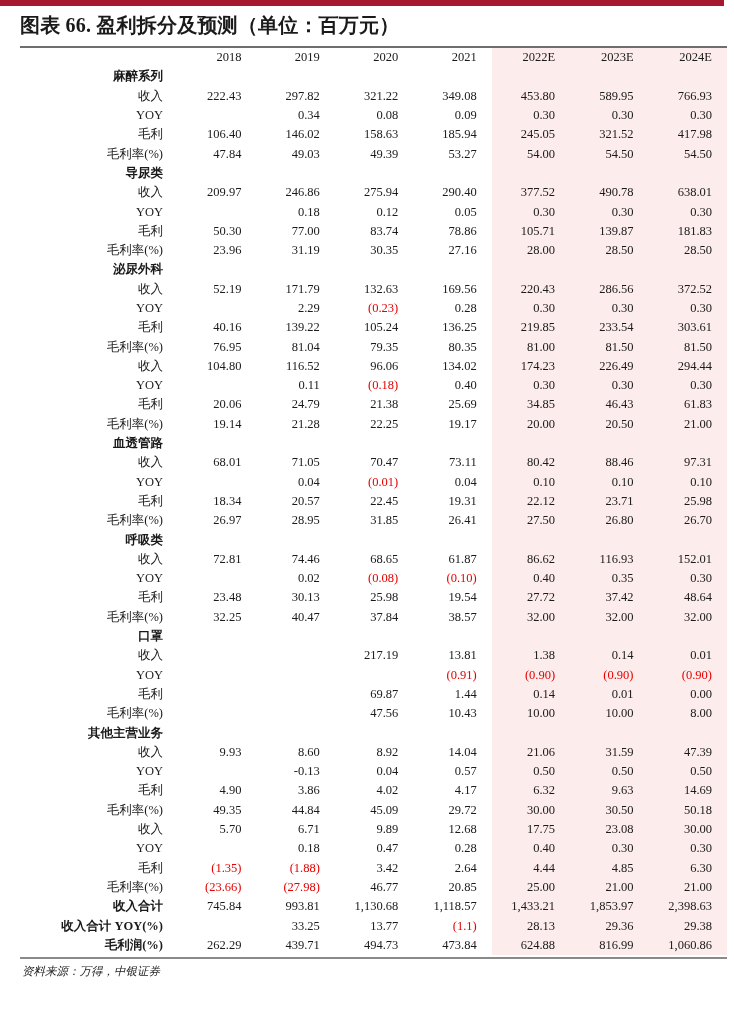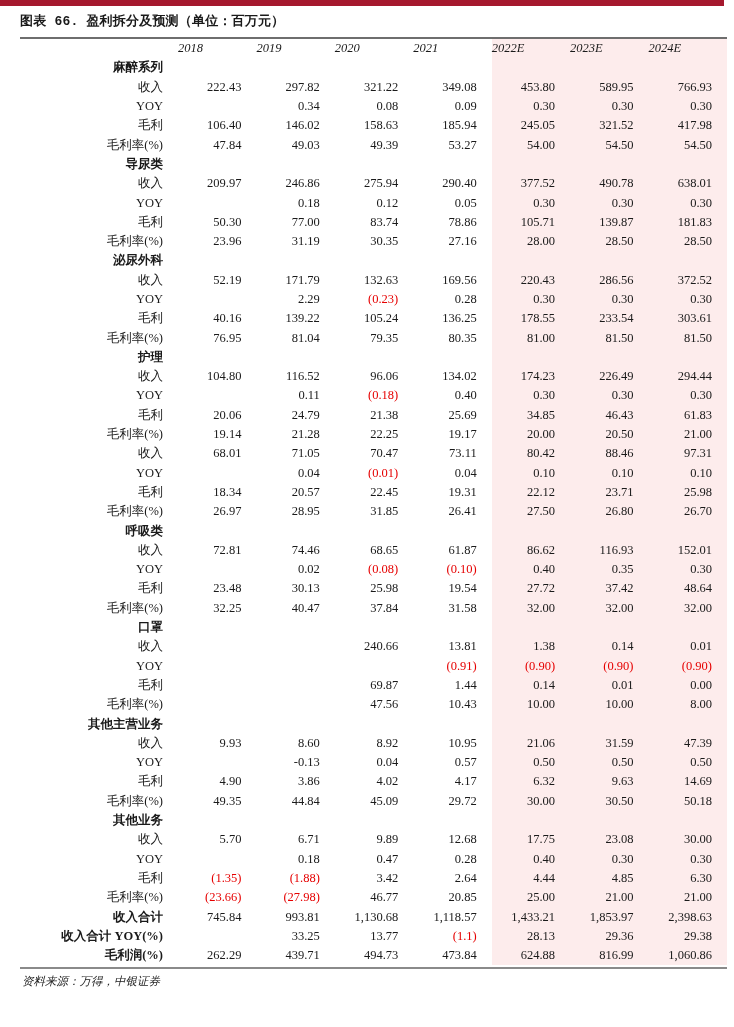--- a/index.html
+++ b/index.html
@@ -10,33 +10,33 @@
   }
   html,body{margin:0;padding:0;}
   body{
     width:734px;height:1027px;background:#ffffff;position:relative;
     font-family:"Liberation Serif","DejaVu Serif",serif;color:#1a1a1a;
     overflow:hidden;
   }
   .top-bar{position:absolute;left:0;top:0;width:724px;height:6px;background:var(--bar);}
   .content{position:absolute;left:20px;top:9px;width:707px;}
   .title{
-    font-size:13px;font-weight:bold;margin:3px 0 7px 0;letter-spacing:0.2px;
-    font-family:Liberation Mono, monospace;
+    font-size:20px;font-weight:bold;margin:3px 0 7px 0;letter-spacing:0.2px;
+    font-family:Liberation Serif, serif;
   }
   .title-rule{height:0;border-top:2px solid var(--rule);}
   table.fin{
     width:100%;border-collapse:collapse;table-layout:fixed;
     font-size:12.5px;
   }
   table.fin th,table.fin td{
     padding:0 15px 0 0;height:19.3px;vertical-align:middle;
     white-space:nowrap;overflow:visible;font-weight:normal;
   }
-  th.year{text-align:left;font-weight:bold;height:22px;font-style:italic;}
+  th.year{text-align:right;font-weight:bold;height:22px;}
   td.num{text-align:right;font-variant-numeric:tabular-nums;}
   td.label{text-align:right;padding-left:2px;padding-right:0;}
   tr.group td.label{font-weight:bold;}
   tr.summary td.label{font-weight:bold;margin-top:16px;}
   .fc{background:var(--fc-bg);}
   .neg{color:var(--neg);}
   .foot-rule{height:0;border-top:2px solid #8a8a8a;margin-top:2px;}
   .source{
     font-style:italic;font-size:11.5px;padding:5px 0 5px 2px;color:#222;
   }
@@ -197,44 +197,34 @@
           <td class="num fc">0.30</td>
           <td class="num fc">0.30</td>
           <td class="num fc">0.30</td>
         </tr>
         <tr class="metric">
           <td class="label">毛利</td>
           <td class="num">40.16</td>
           <td class="num">139.22</td>
           <td class="num">105.24</td>
           <td class="num">136.25</td>
-          <td class="num fc">178.55</td>
+          <td class="num fc">219.85</td>
           <td class="num fc">233.54</td>
           <td class="num fc">303.61</td>
         </tr>
         <tr class="metric">
           <td class="label">毛利率(%)</td>
           <td class="num">76.95</td>
           <td class="num">81.04</td>
           <td class="num">79.35</td>
           <td class="num">80.35</td>
           <td class="num fc">81.00</td>
           <td class="num fc">81.50</td>
           <td class="num fc">81.50</td>
         </tr>
-        <tr class="group">
-          <td class="label">护理</td>
-          <td class="num"></td>
-          <td class="num"></td>
-          <td class="num"></td>
-          <td class="num"></td>
-          <td class="num fc"></td>
-          <td class="num fc"></td>
-          <td class="num fc"></td>
-        </tr>
         <tr class="metric">
           <td class="label">收入</td>
           <td class="num">104.80</td>
           <td class="num">116.52</td>
           <td class="num">96.06</td>
           <td class="num">134.02</td>
           <td class="num fc">174.23</td>
           <td class="num fc">226.49</td>
           <td class="num fc">294.44</td>
         </tr>
@@ -261,20 +251,30 @@
         <tr class="metric">
           <td class="label">毛利率(%)</td>
           <td class="num">19.14</td>
           <td class="num">21.28</td>
           <td class="num">22.25</td>
           <td class="num">19.17</td>
           <td class="num fc">20.00</td>
           <td class="num fc">20.50</td>
           <td class="num fc">21.00</td>
         </tr>
+        <tr class="group">
+          <td class="label">血透管路</td>
+          <td class="num"></td>
+          <td class="num"></td>
+          <td class="num"></td>
+          <td class="num"></td>
+          <td class="num fc"></td>
+          <td class="num fc"></td>
+          <td class="num fc"></td>
+        </tr>
         <tr class="metric">
           <td class="label">收入</td>
           <td class="num">68.01</td>
           <td class="num">71.05</td>
           <td class="num">70.47</td>
           <td class="num">73.11</td>
           <td class="num fc">80.42</td>
           <td class="num fc">88.46</td>
           <td class="num fc">97.31</td>
         </tr>
@@ -346,40 +346,40 @@
           <td class="num">19.54</td>
           <td class="num fc">27.72</td>
           <td class="num fc">37.42</td>
           <td class="num fc">48.64</td>
         </tr>
         <tr class="metric">
           <td class="label">毛利率(%)</td>
           <td class="num">32.25</td>
           <td class="num">40.47</td>
           <td class="num">37.84</td>
-          <td class="num">31.58</td>
+          <td class="num">38.57</td>
           <td class="num fc">32.00</td>
           <td class="num fc">32.00</td>
           <td class="num fc">32.00</td>
         </tr>
         <tr class="group">
           <td class="label">口罩</td>
           <td class="num"></td>
           <td class="num"></td>
           <td class="num"></td>
           <td class="num"></td>
           <td class="num fc"></td>
           <td class="num fc"></td>
           <td class="num fc"></td>
         </tr>
         <tr class="metric">
           <td class="label">收入</td>
           <td class="num"></td>
           <td class="num"></td>
-          <td class="num">240.66</td>
+          <td class="num">217.19</td>
           <td class="num">13.81</td>
           <td class="num fc">1.38</td>
           <td class="num fc">0.14</td>
           <td class="num fc">0.01</td>
         </tr>
         <tr class="metric">
           <td class="label">YOY</td>
           <td class="num"></td>
           <td class="num"></td>
           <td class="num"></td>
@@ -416,21 +416,21 @@
           <td class="num"></td>
           <td class="num fc"></td>
           <td class="num fc"></td>
           <td class="num fc"></td>
         </tr>
         <tr class="metric">
           <td class="label">收入</td>
           <td class="num">9.93</td>
           <td class="num">8.60</td>
           <td class="num">8.92</td>
-          <td class="num">10.95</td>
+          <td class="num">14.04</td>
           <td class="num fc">21.06</td>
           <td class="num fc">31.59</td>
           <td class="num fc">47.39</td>
         </tr>
         <tr class="metric">
           <td class="label">YOY</td>
           <td class="num"></td>
           <td class="num">-0.13</td>
           <td class="num">0.04</td>
           <td class="num">0.57</td>
@@ -450,30 +450,20 @@
         </tr>
         <tr class="metric">
           <td class="label">毛利率(%)</td>
           <td class="num">49.35</td>
           <td class="num">44.84</td>
           <td class="num">45.09</td>
           <td class="num">29.72</td>
           <td class="num fc">30.00</td>
           <td class="num fc">30.50</td>
           <td class="num fc">50.18</td>
-        </tr>
-        <tr class="group">
-          <td class="label">其他业务</td>
-          <td class="num"></td>
-          <td class="num"></td>
-          <td class="num"></td>
-          <td class="num"></td>
-          <td class="num fc"></td>
-          <td class="num fc"></td>
-          <td class="num fc"></td>
         </tr>
         <tr class="metric">
           <td class="label">收入</td>
           <td class="num">5.70</td>
           <td class="num">6.71</td>
           <td class="num">9.89</td>
           <td class="num">12.68</td>
           <td class="num fc">17.75</td>
           <td class="num fc">23.08</td>
           <td class="num fc">30.00</td>

